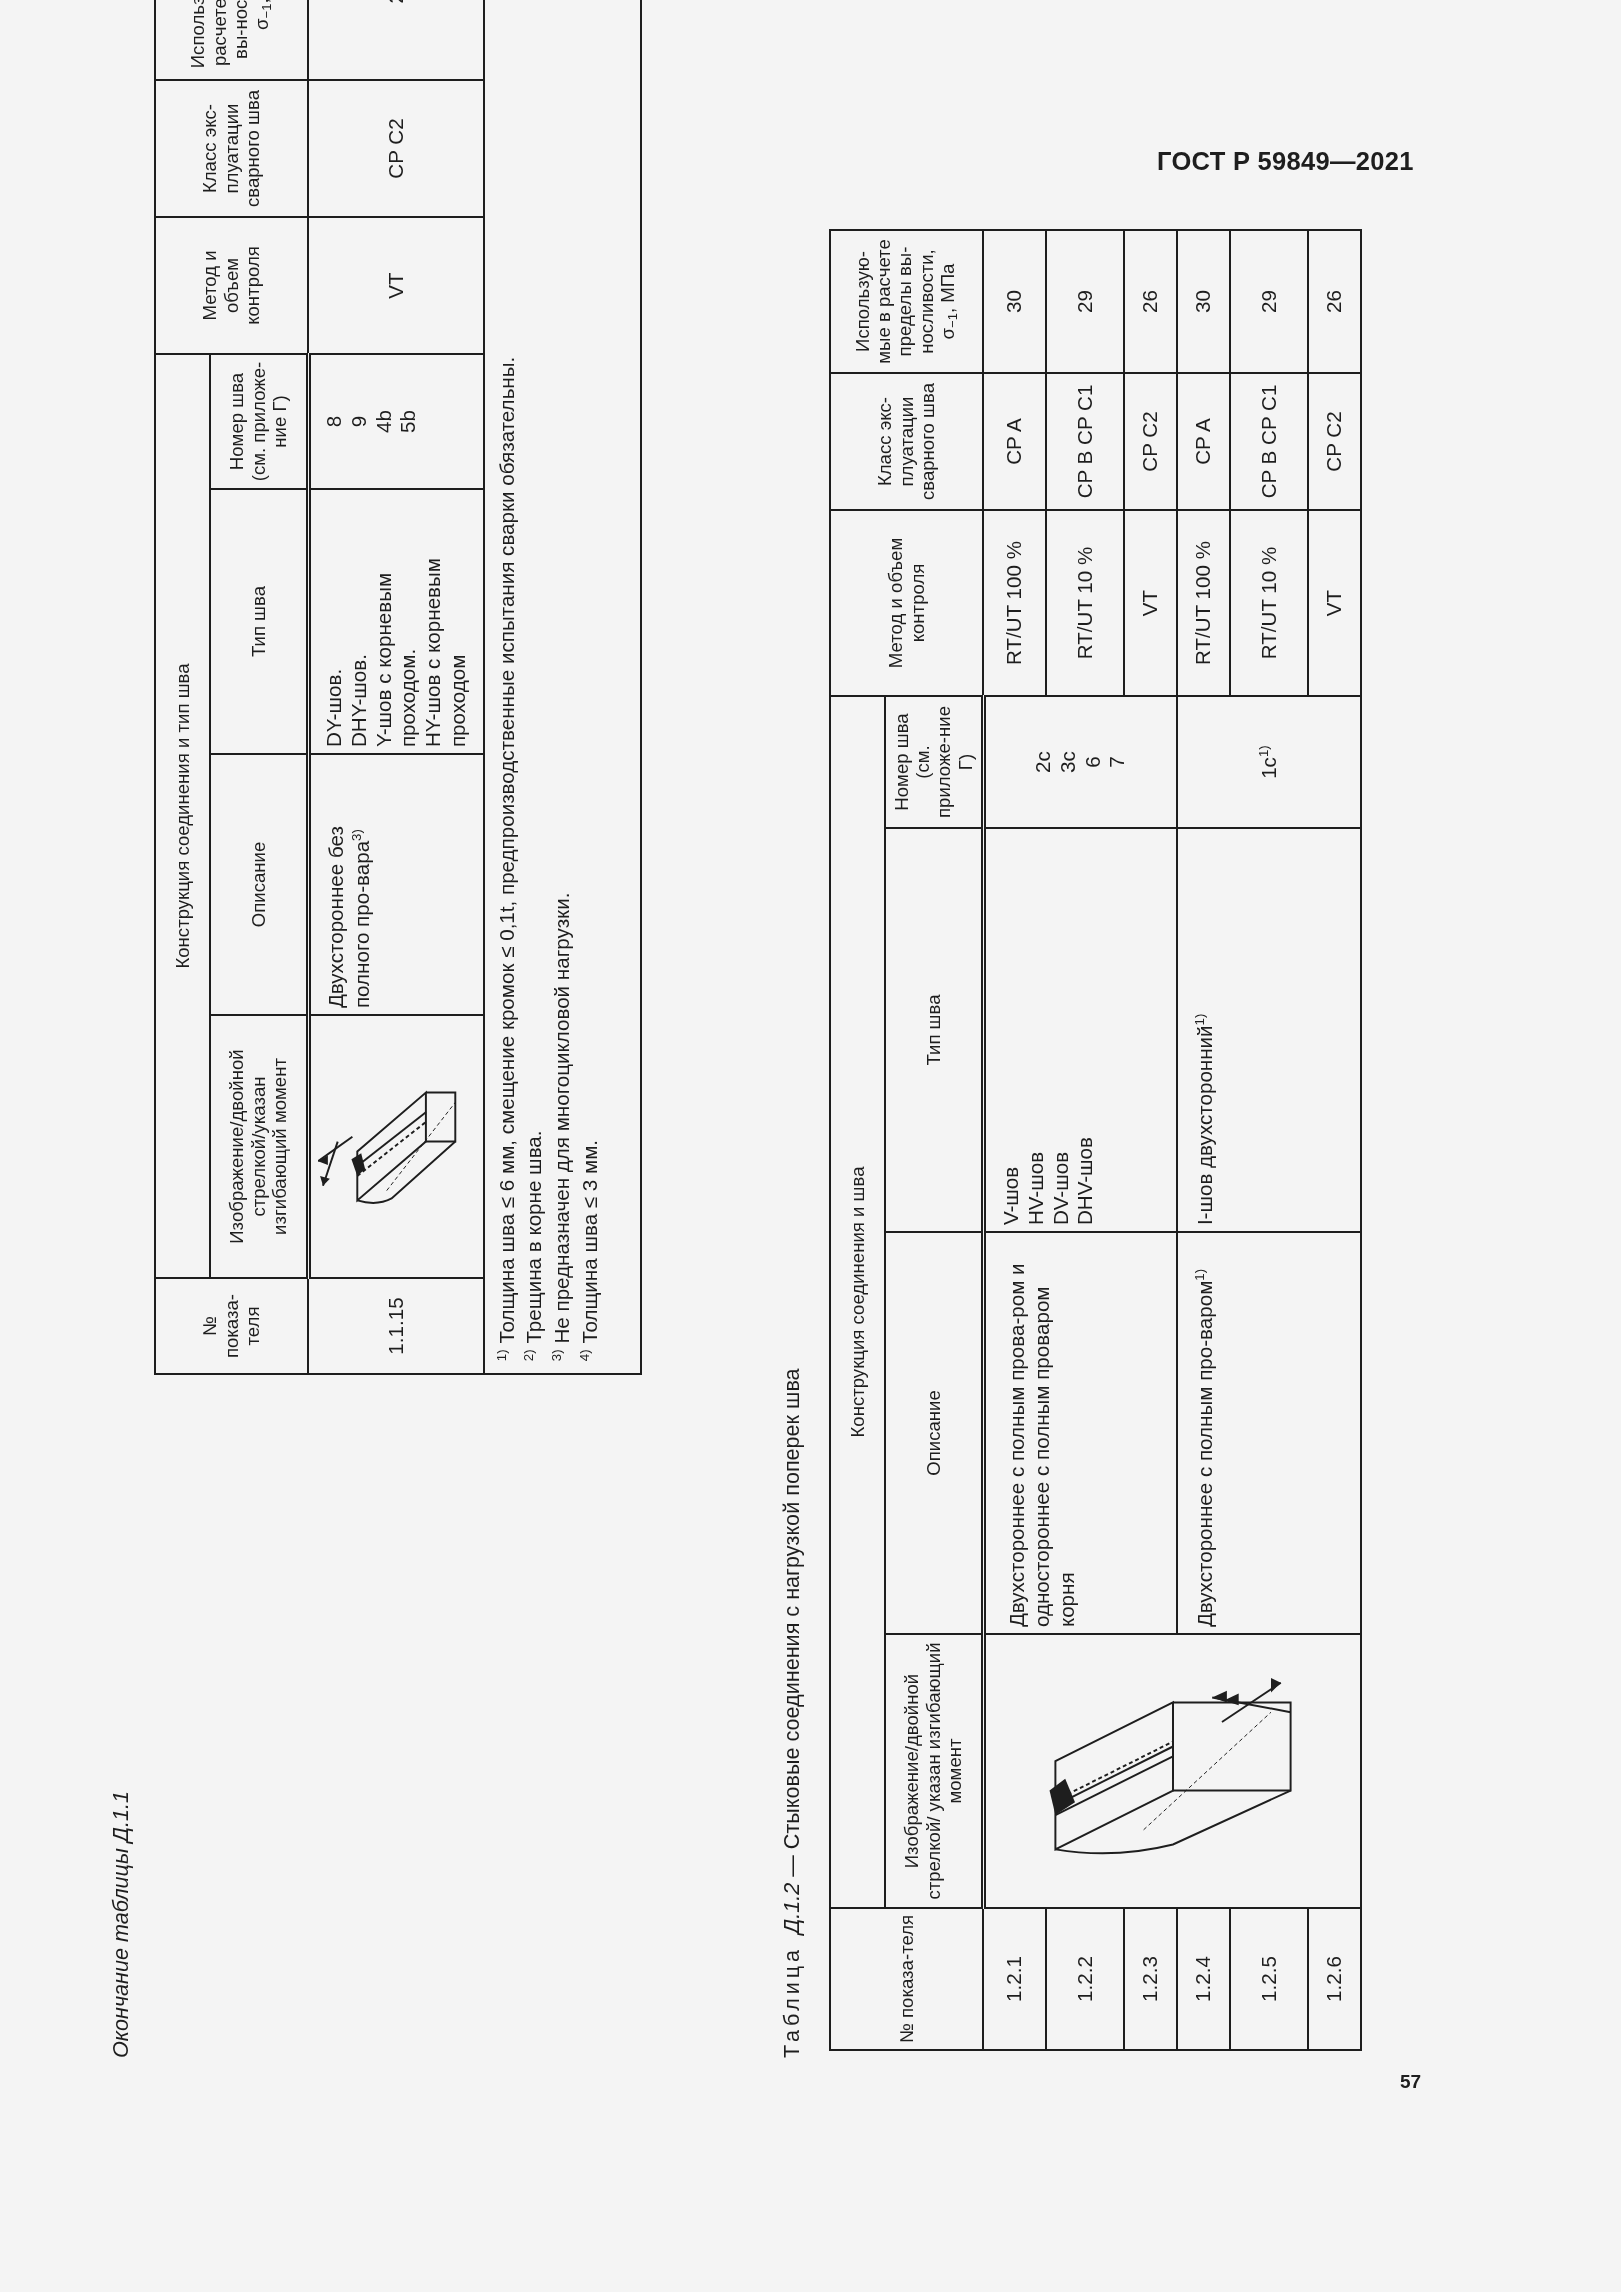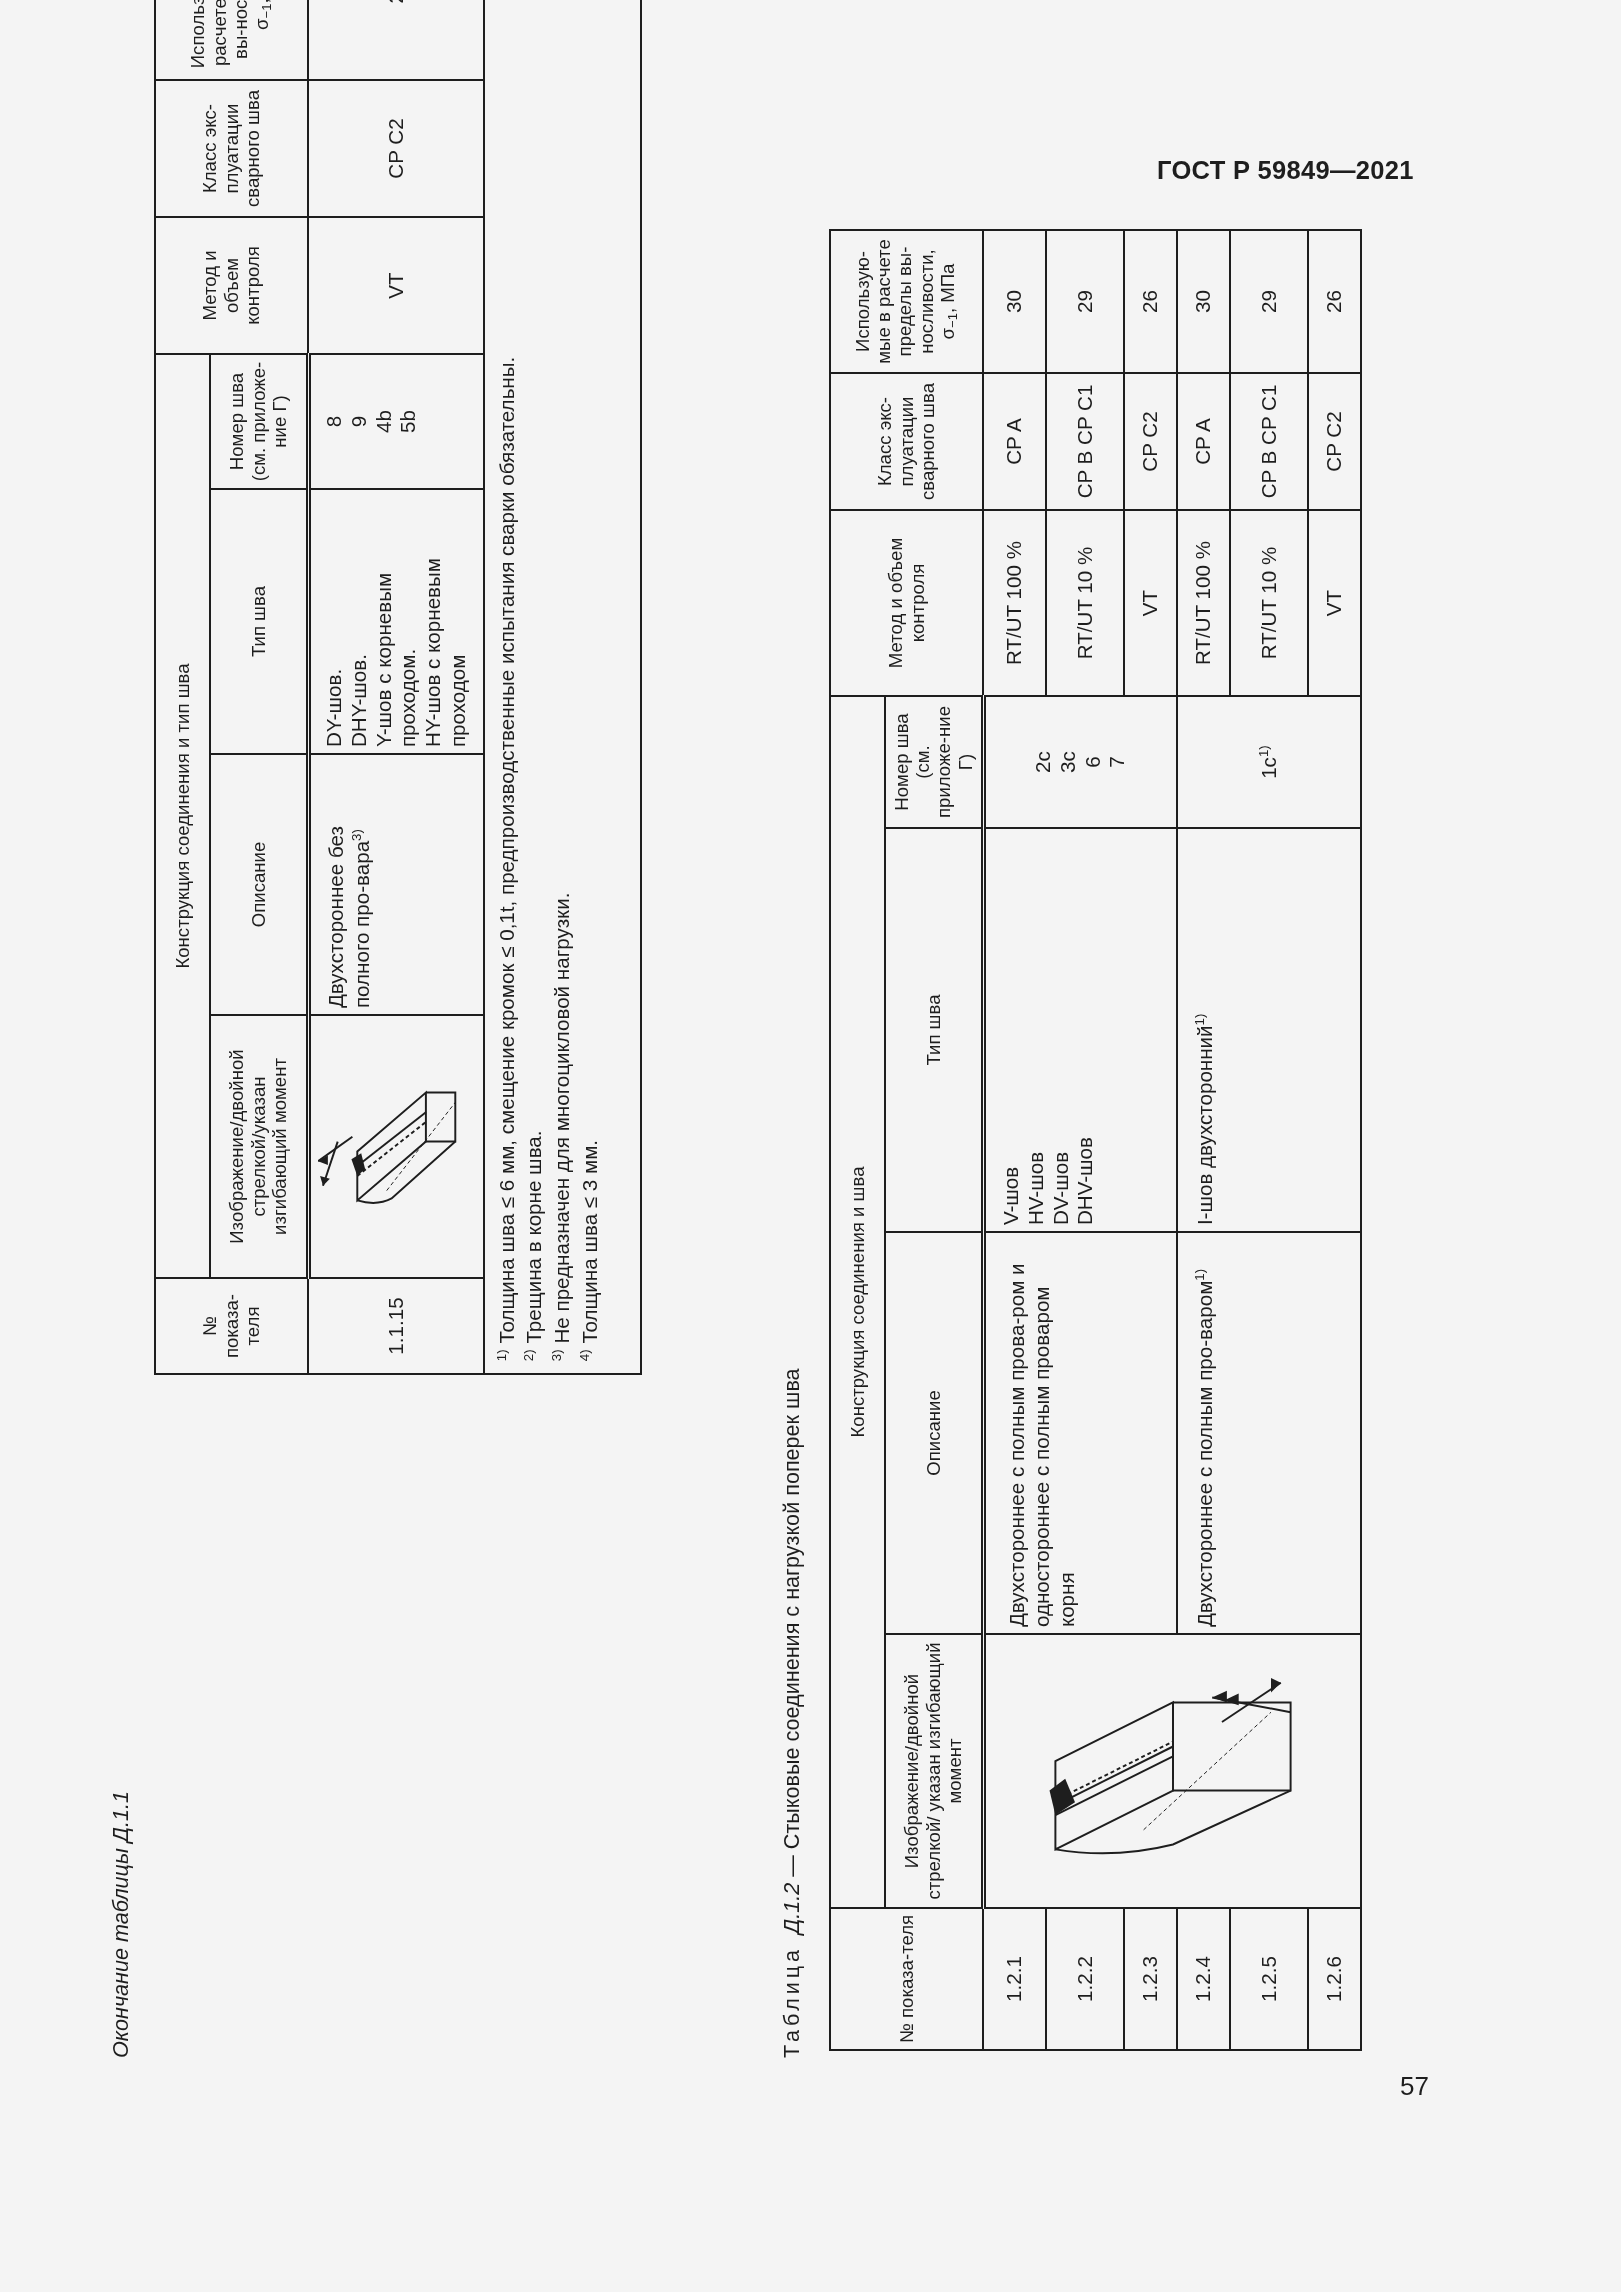--- a/index.html
+++ b/index.html
@@ -2,24 +2,24 @@
 <html><head>
 <meta charset="utf-8">
 <style>
   html, body { margin: 0; padding: 0; }
   body {
     width: 1621px; height: 2293px; position: relative; overflow: hidden;
     background: #f4f4f4; color: #1e1e1e;
     font-family: "Liberation Sans", "DejaVu Sans", sans-serif;
   }
   .doc-header {
-    position: absolute; left: 1157px; top: 156px;
+    position: absolute; left: 1157px; top: 147px;
     font-weight: bold; font-size: 25.5px; letter-spacing: 0.3px;
   }
-  .page-number { position: absolute; left: 1400px; top: 2071px; font-size: 26px; }
+  .page-number { position: absolute; left: 1400px; top: 2071px; font-size: 19px; font-weight: bold; }
 
   
   .rot {
     position: absolute; transform-origin: 0 0; transform: rotate(-90deg);
   }
   .caption { font-size: 21.6px; white-space: nowrap; }
   .caption i { font-style: italic; }
   .spaced { letter-spacing: 3.9px; }
 
   table.gost {

